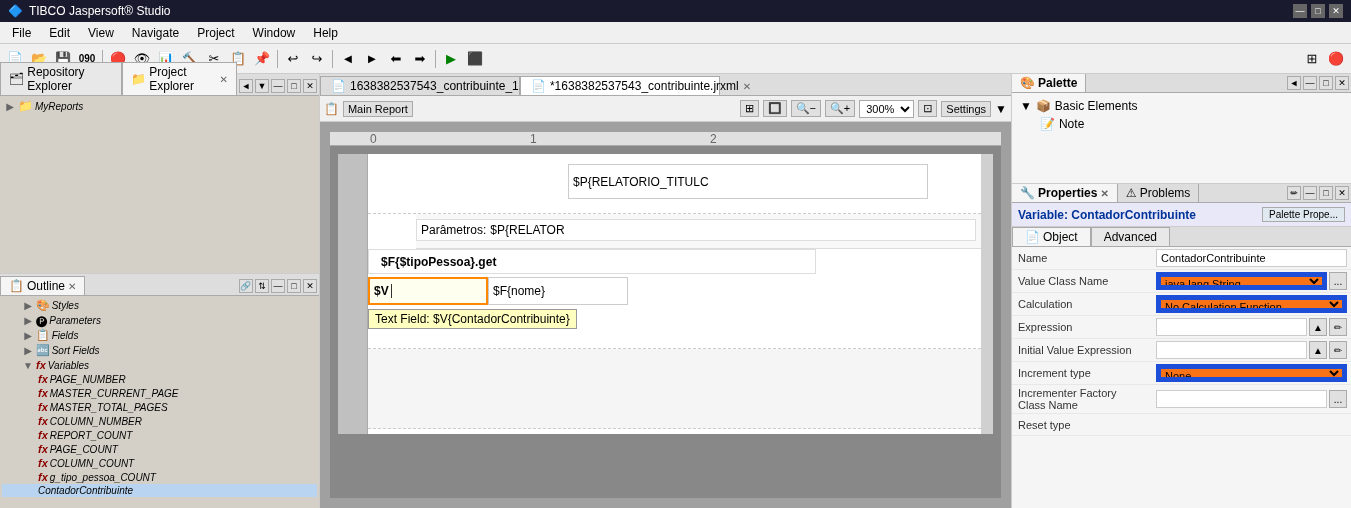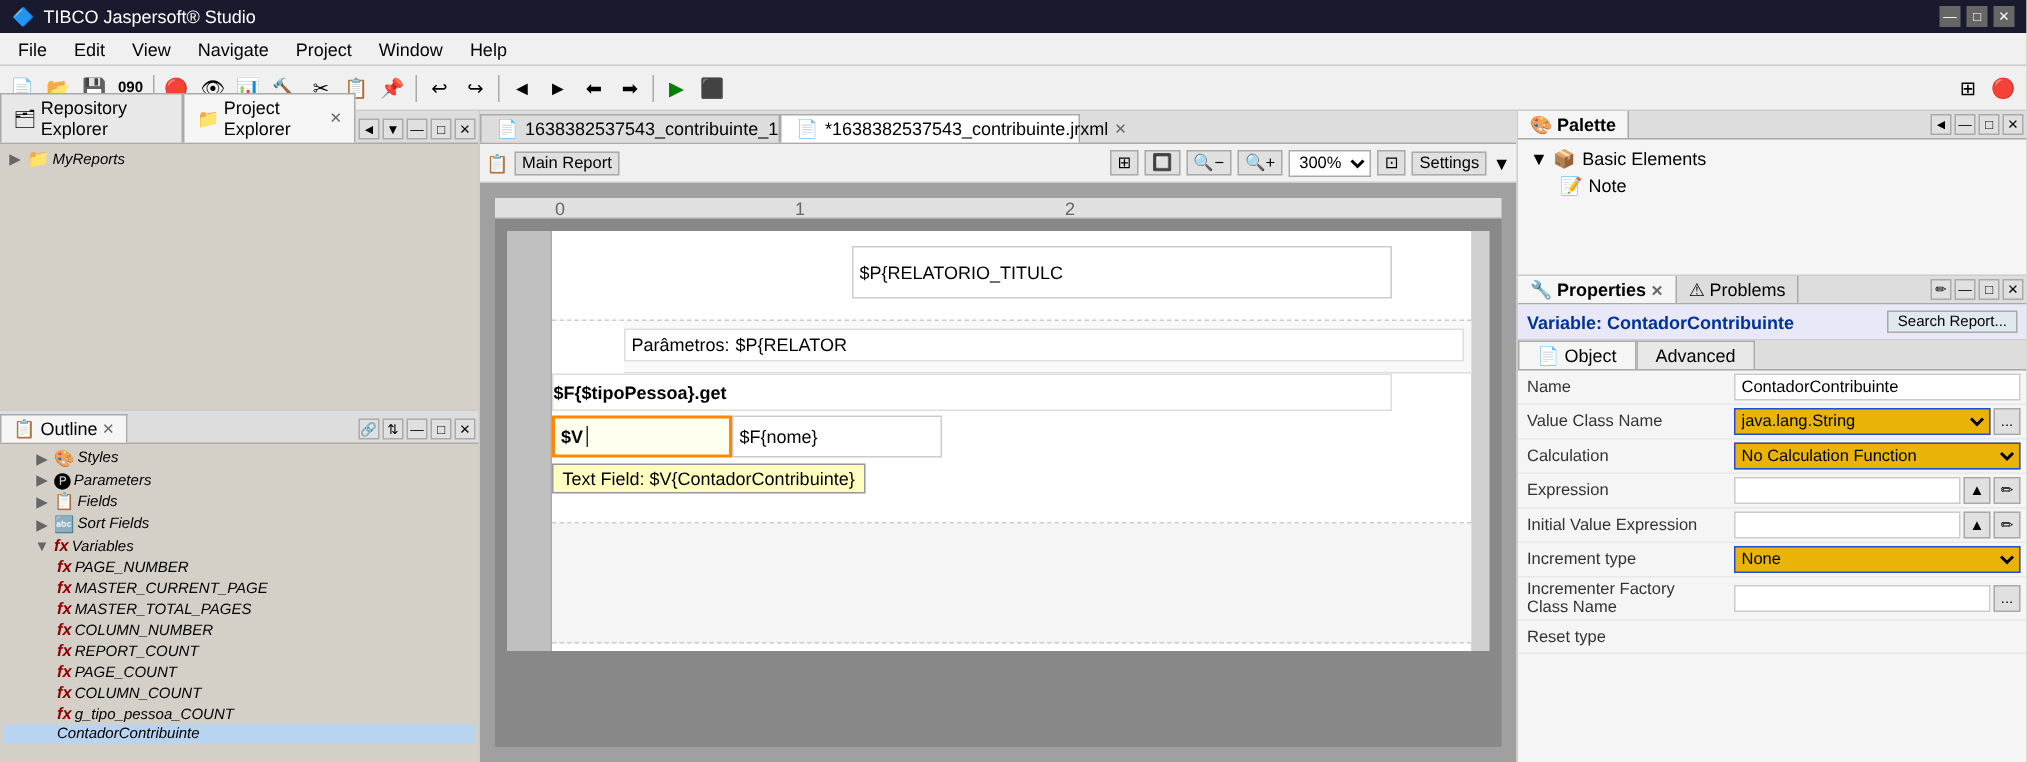--- a/index.html
+++ b/index.html
@@ -76,21 +76,21 @@
     .right-tab-bar { display: flex; background: #ddd; border-bottom: 1px solid #aaa; }
     .right-tab { padding: 2px 8px; font-size: 11px; cursor: pointer; border-right: 1px solid #aaa; }
     .right-tab.active { background: #f5f5f5; font-weight: bold; }
 
     
     .properties-container { flex: 1; overflow-y: auto; }
     .prop-row { display: flex; border-bottom: 1px solid #e8e8e8; align-items: center; min-height: 22px; }
     .prop-label { width: 140px; padding: 2px 6px; color: #333; font-size: 11px; flex-shrink: 0; }
     .prop-value { flex: 1; padding: 2px 4px; font-size: 11px; }
     .prop-input { width: 100%; border: 1px solid #ccc; height: 18px; padding: 0 4px; font-size: 11px; }
-    .prop-select { width: 100%; border: 1px solid #1d4ed8; height: 18px; font-size: 11px; background: #eab308; }
+    .prop-select { width: 100%; border: 5px solid #1d4ed8; height: 18px; font-size: 11px; background: #f97316; }
     .prop-value-with-btn { display: flex; gap: 2px; }
     .prop-browse-btn { width: 18px; height: 18px; font-size: 10px; background: #e0e0e0; border: 1px solid #aaa; cursor: pointer; display: flex; align-items: center; justify-content: center; flex-shrink: 0; }
 
     
     ::-webkit-scrollbar { width: 8px; height: 8px; }
     ::-webkit-scrollbar-track { background: #e0e0e0; }
     ::-webkit-scrollbar-thumb { background: #aaa; border-radius: 2px; }
 
     .left-panels { display: flex; flex-direction: column; width: 320px; border-right: 1px solid #ccc; }
     .project-explorer { height: 200px; border-bottom: 1px solid #ccc; display: flex; flex-direction: column; }
@@ -353,21 +353,21 @@
 
             <div style="height:35px; border-bottom:1px solid #ddd; position:relative; background:#f8f8f8;margin-left:48px;">
               <div style="position:absolute; left:0; top:5px; width:560px; height:22px; border:1px solid #ddd; background:white; display:flex; align-items:center; padding:0 4px; font-size:11px;">
                 <span>Parâmetros:</span>
                 <span style="margin-left:4px;">$P{RELATOR</span>
               </div>
             </div>
 
             <div style="height:100px; border-bottom:1px dashed #ccc; position:relative;">
 
-              <div style="position:absolute; left:0; top:0; width:560px; height:25px; border:1px solid #ddd; background:white; display:flex; align-items:center; padding:0 0; font-size:13px; font-weight:bold;">
+              <div style="position:absolute; left:0; top:0; width:448px; height:25px; border:1px solid #ddd; background:white; display:flex; align-items:center; padding:0 12px; font-size:13px; font-weight:bold;">
                 <span>$F{$tipoPessoa}.get</span>
               </div>
 
               <div style="position:absolute; left:0; top:28px; display:flex;">
 
                 <div style="width:120px; height:28px; border:2px solid #ff8800; background:#fffff0; display:flex; align-items:center; padding:0 4px; font-size:13px; font-weight:bold;">
                   <span>$V</span>
 
                   <span style="display:inline-block; width:1px; height:14px; background:#333; margin-left:2px;"></span>
                 </div>
@@ -434,21 +434,21 @@
         <div class="panel-controls" style="margin-left:auto;">
           <button class="panel-ctrl-btn">✏</button>
           <button class="panel-ctrl-btn">—</button>
           <button class="panel-ctrl-btn">□</button>
           <button class="panel-ctrl-btn">✕</button>
         </div>
       </div>
 
       <div style="background:#e8e8f8; padding:4px 6px; border-bottom:1px solid #ccc; display:flex; align-items:center; justify-content:space-between;">
         <span style="font-weight:bold; color:#003399; font-size:12px;">Variable: ContadorContribuinte</span>
-        <button style="font-size:10px; background:#e0e8f0; border:1px solid #aaa; padding:1px 6px; cursor:pointer;">Search Report...</button>
+        <button style="font-size:10px; background:#e0e8f0; border:1px solid #aaa; padding:1px 6px; cursor:pointer;">Palette Prope...</button>
       </div>
 
       <div style="display:flex; background:#ddd; border-bottom:1px solid #aaa;">
         <div style="padding:2px 12px; background:#f5f5f5; border:1px solid #aaa; border-bottom:none; font-size:11px; cursor:pointer; display:flex; align-items:center; gap:3px;">
           <span>📄</span>
           <span>Object</span>
         </div>
         <div style="padding:2px 12px; background:#e8e8e8; border:1px solid #aaa; border-bottom:none; font-size:11px; cursor:pointer;">
           <span>Advanced</span>
         </div>

